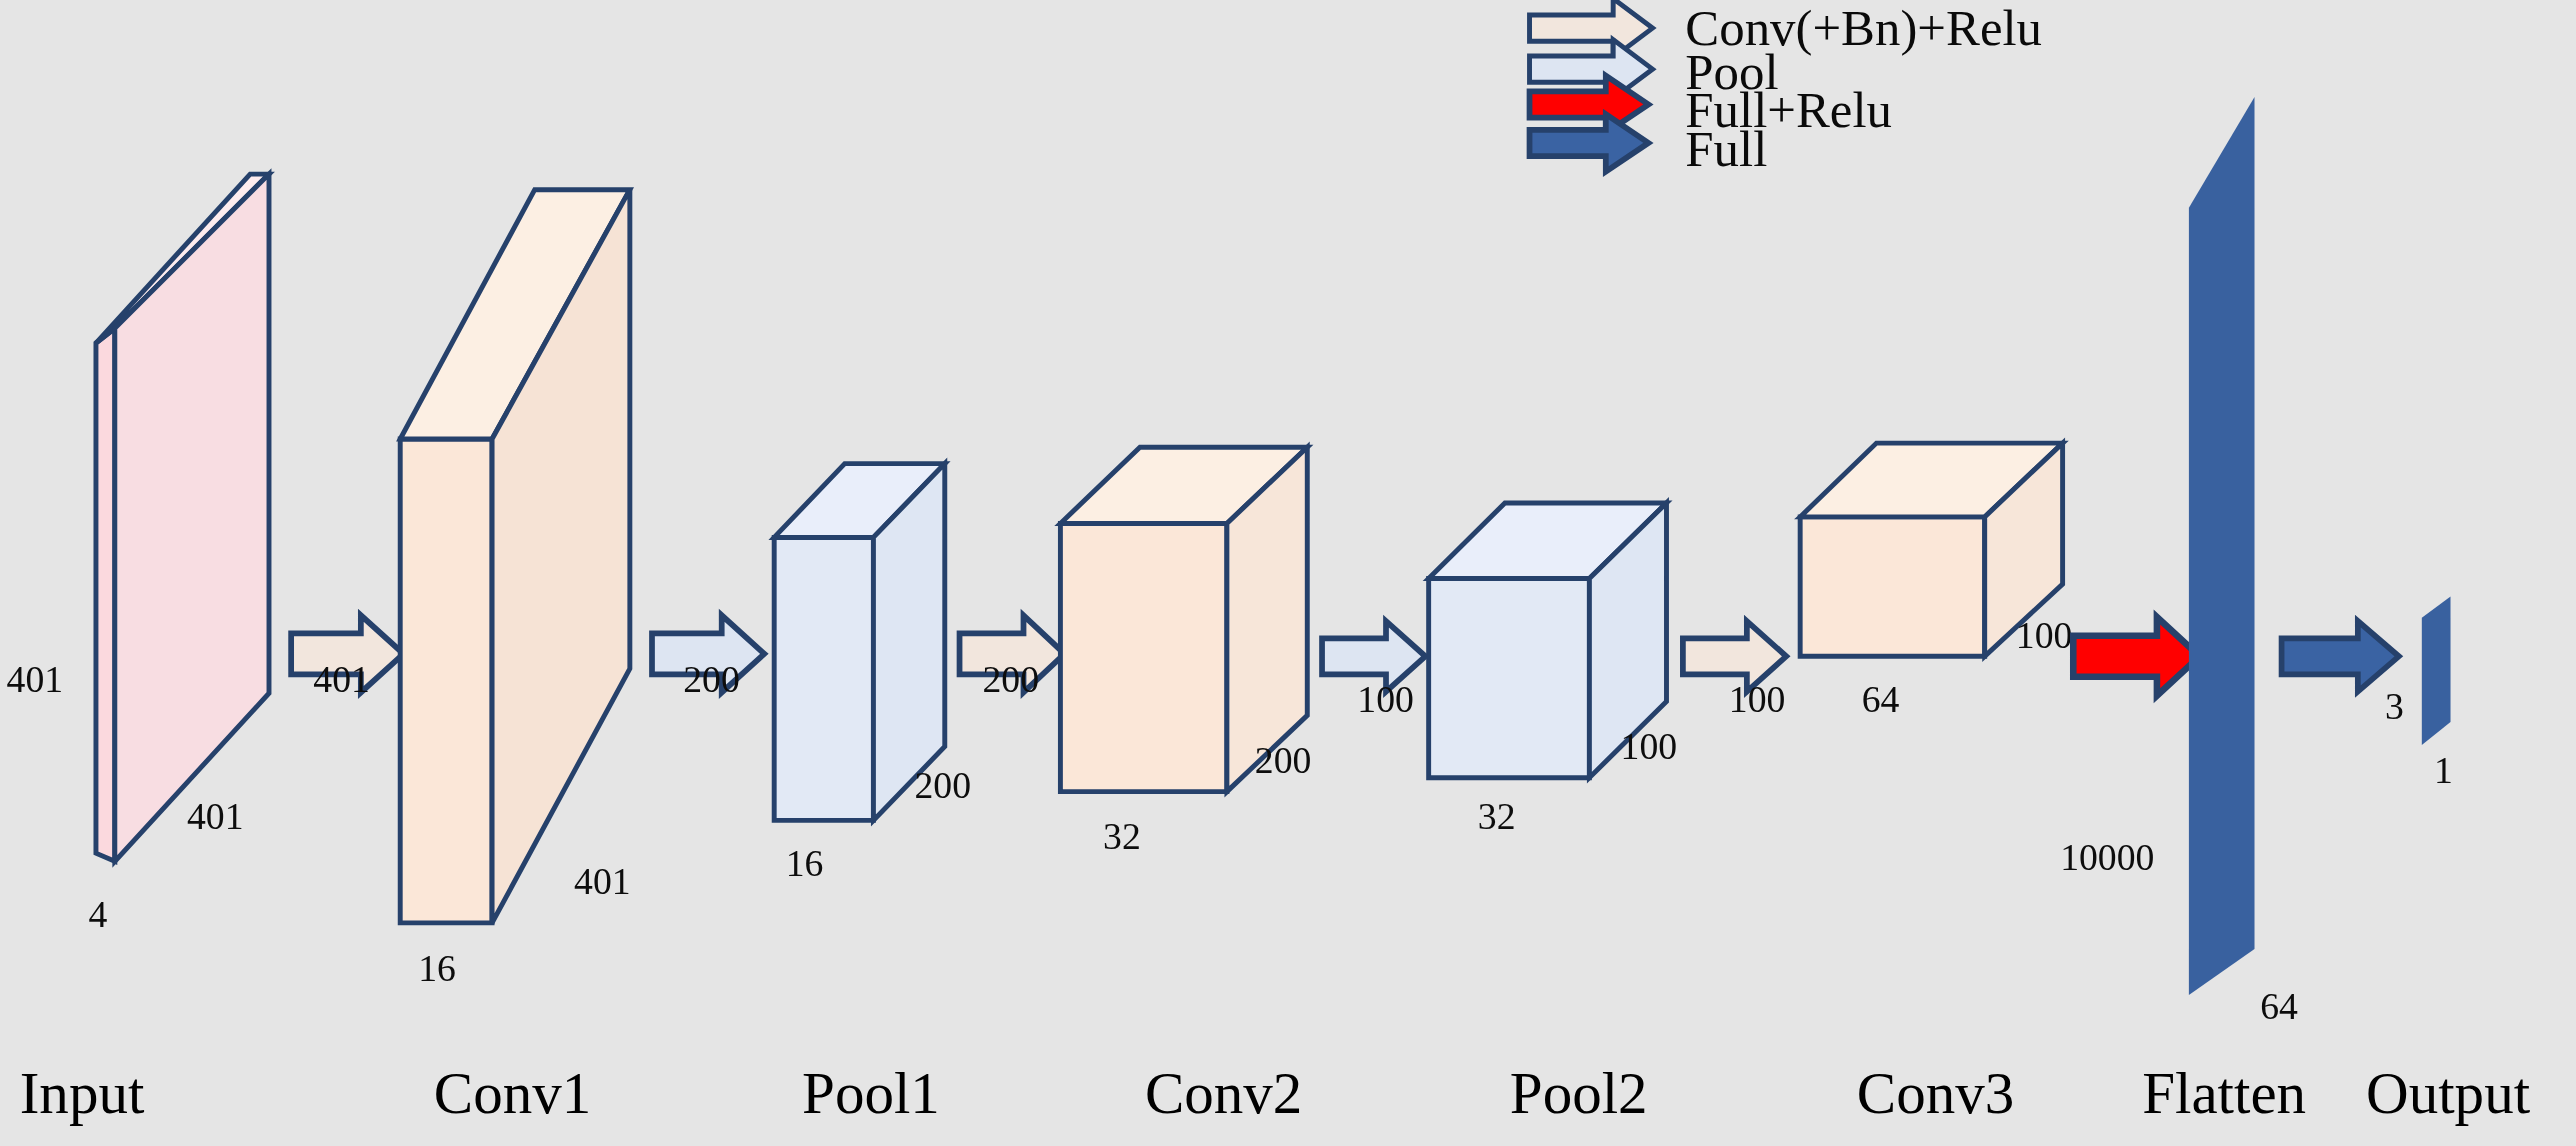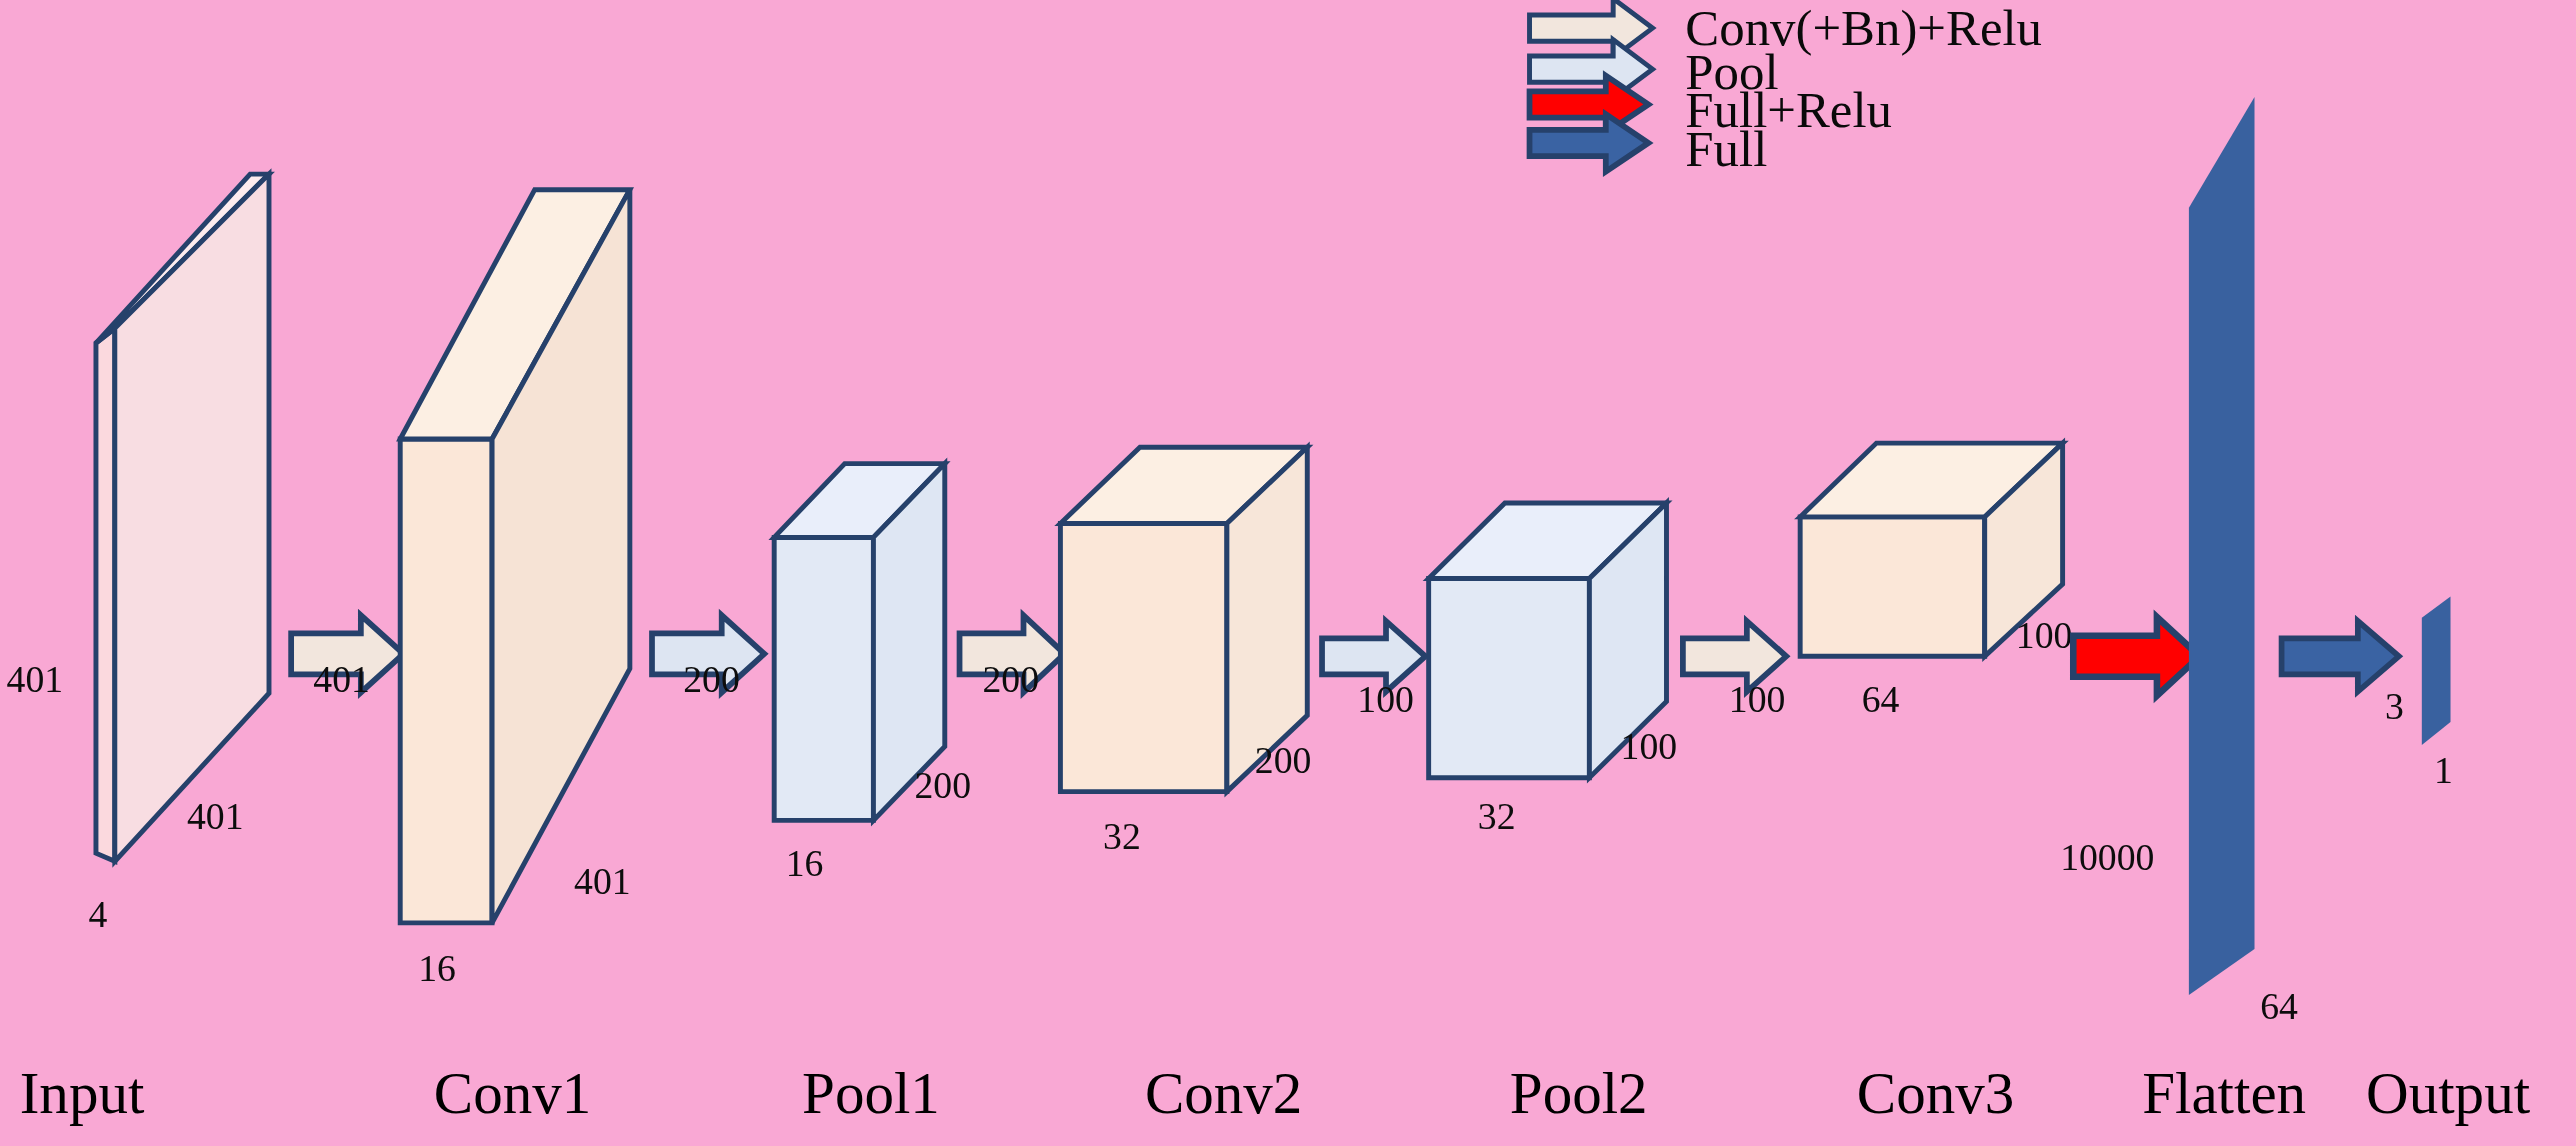--- a/index.html
+++ b/index.html
@@ -5,21 +5,21 @@
 <style>
   html, body {
     margin: 0;
     padding: 0;
     background: #ffffff;
   }
   #stage {
     position: relative;
     width: 2576px;
     height: 1147px;
-    background: #f9a8d4;
+    background: #e5e5e5;
     overflow: hidden;
     font-family: "Liberation Serif", "DejaVu Serif", serif;
   }
   #diagram-svg {
     position: absolute;
     left: 0;
     top: 0;
     width: 2576px;
     height: 1147px;
   }

